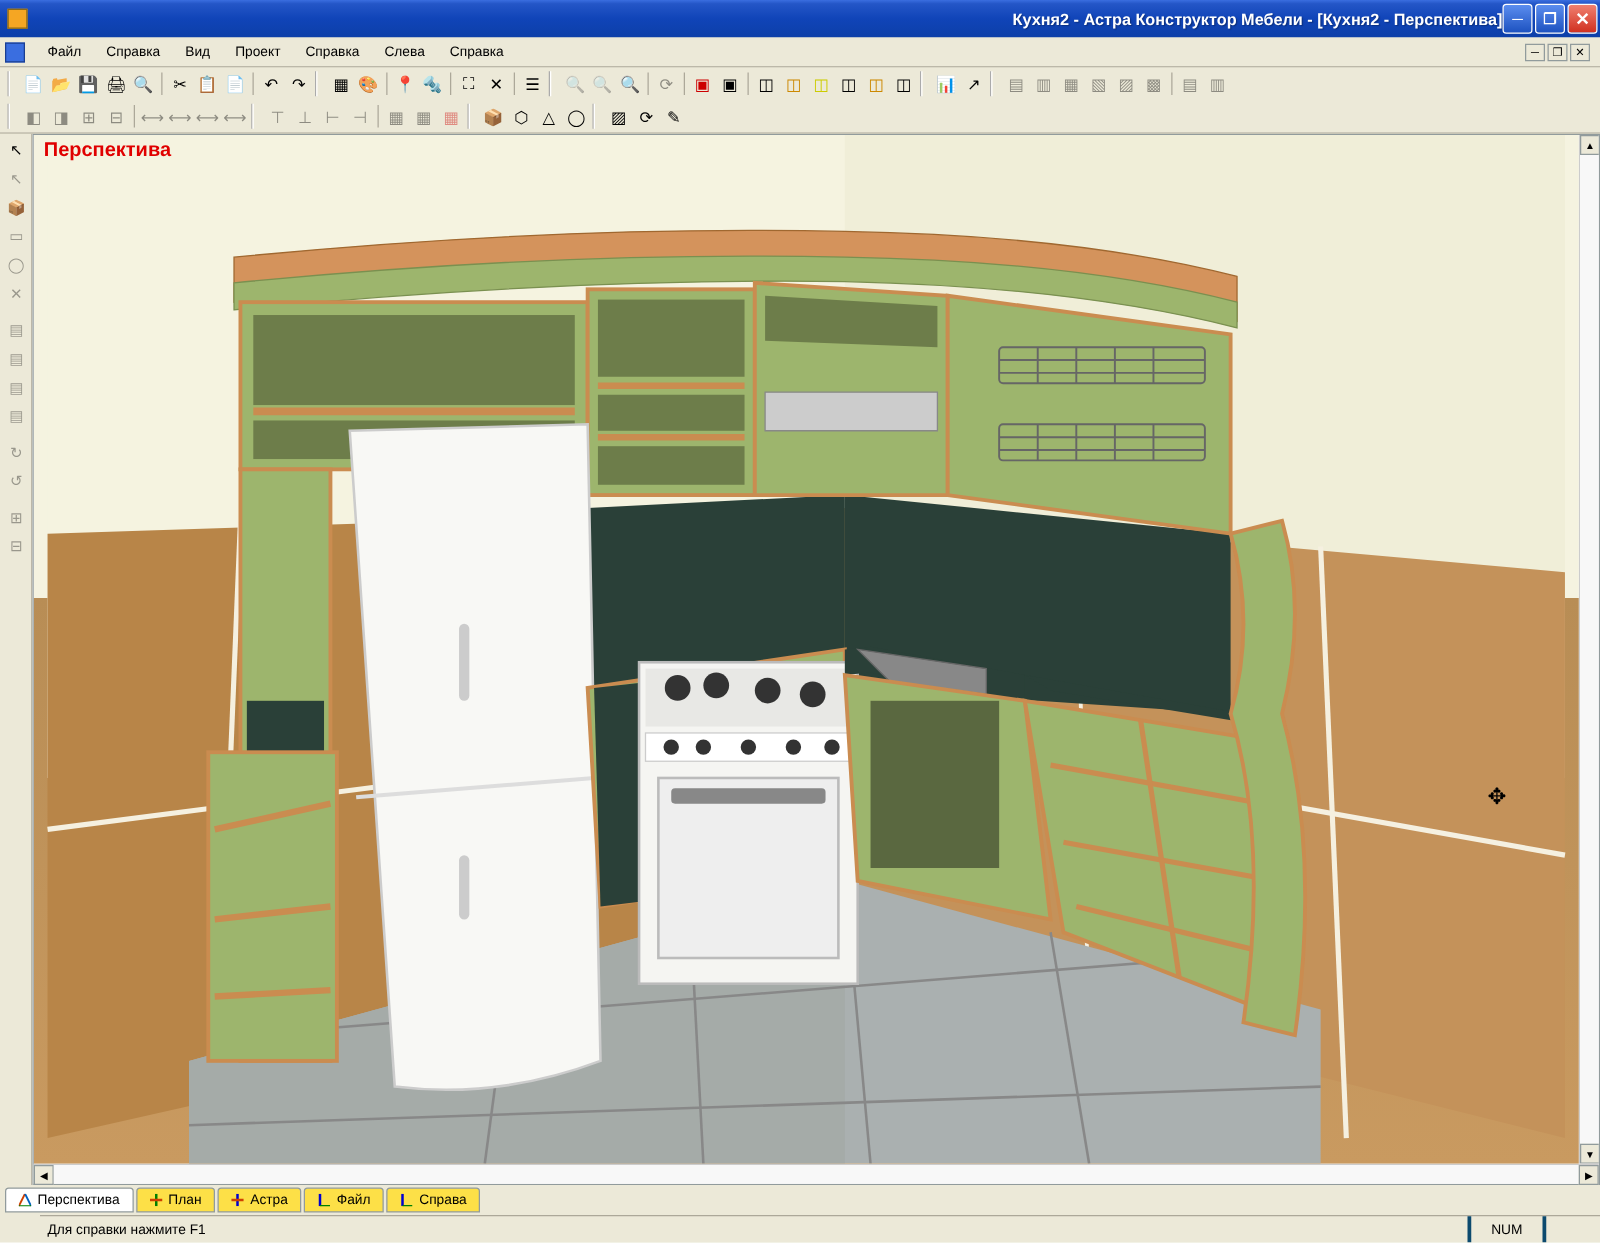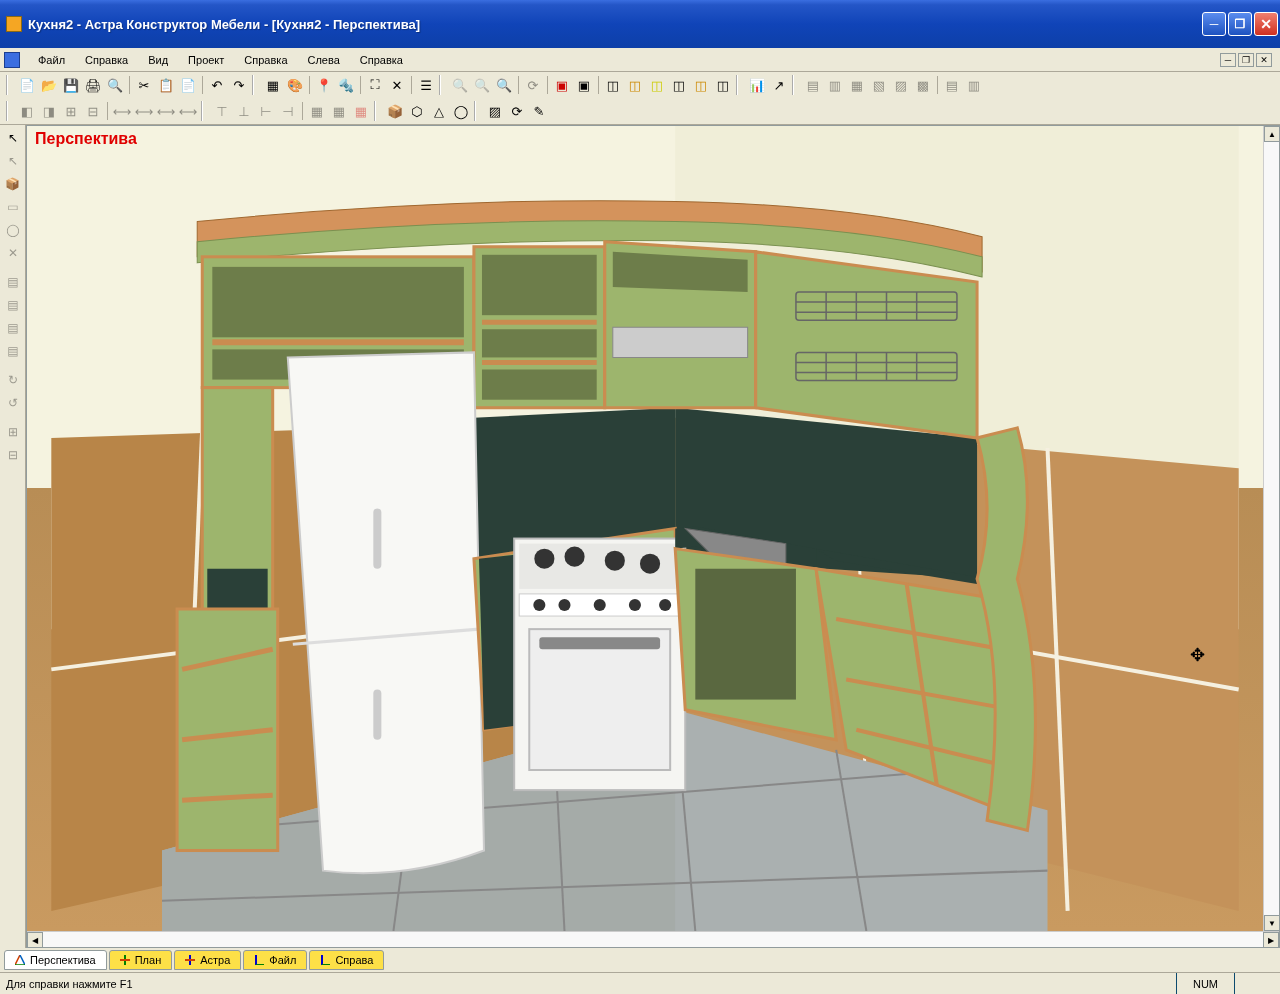--- a/index.html
+++ b/index.html
@@ -7,28 +7,29 @@
   font-family: Tahoma, sans-serif;
   font-size: 11px;
   background: #ece9d8;
   width: 1280px;
   height: 994px;
   overflow: hidden;
   display: flex;
   flex-direction: column;
 }
 .titlebar {
-  height: 48px;
+  height: 30px;
   background: linear-gradient(to bottom, #3a6ee0 0%, #2456c7 10%, #1044b8 50%, #0d3fa8 100%);
   display: flex;
   align-items: center;
   padding: 0 2px 0 6px;
   color: white;
   font-weight: bold;
   font-size: 13px;
+  text-align: right;
 }
 .titlebar .app-icon {
   width: 16px; height: 16px;
   background: #f5a623;
   margin-right: 6px;
   border: 1px solid #8b6914;
 }
 .titlebar .title { flex: 1; text-shadow: 1px 1px 1px rgba(0,0,0,0.3); }
 .titlebar .winbtns { display: flex; gap: 2px; }
 .winbtn {
@@ -218,24 +219,25 @@
   display: inline-block;
 }
 .statusbar {
   height: 22px;
   background: #ece9d8;
   border-top: 1px solid #aca899;
   display: flex;
   align-items: center;
   padding: 0 6px;
   font-size: 11px;
+  margin-left: 32px;
 }
 .statusbar .spacer { flex:1; }
 .statusbar .cell {
-  border-left: 1px solid #0c4a6e;
+  border-left: 3px solid #0c4a6e;
   padding: 0 16px;
   height: 100%;
   display: flex;
   align-items: center;
 }
 .cursor-move {
   position: absolute;
   right: 58px;
   top: 518px;
   font-size: 18px;

